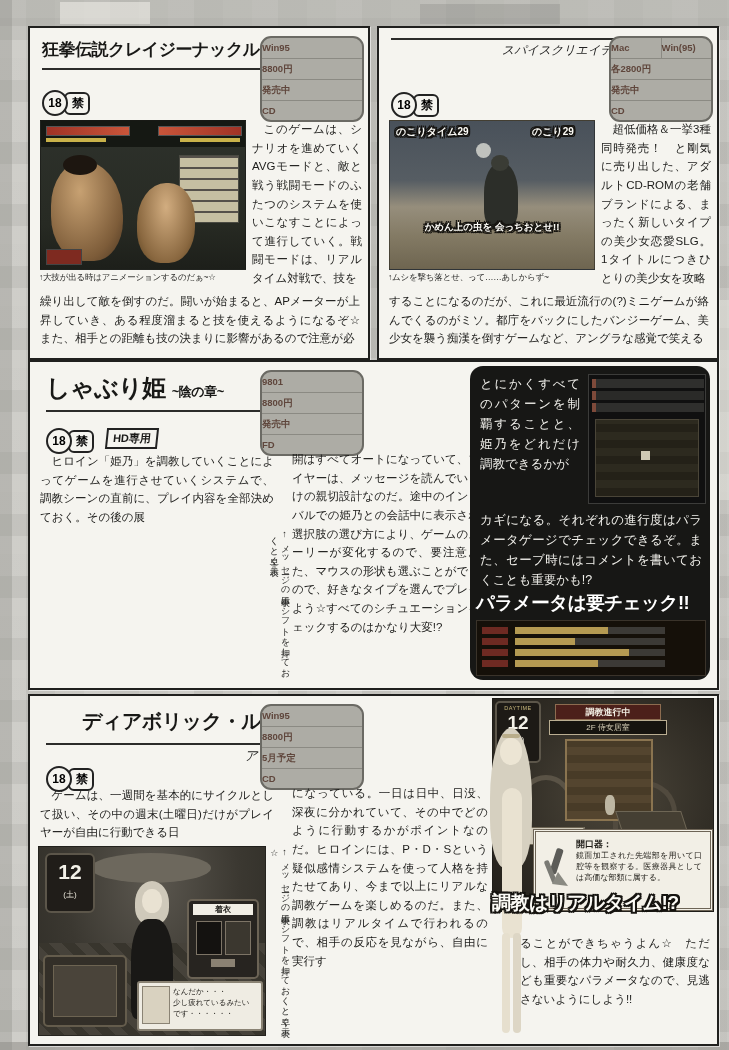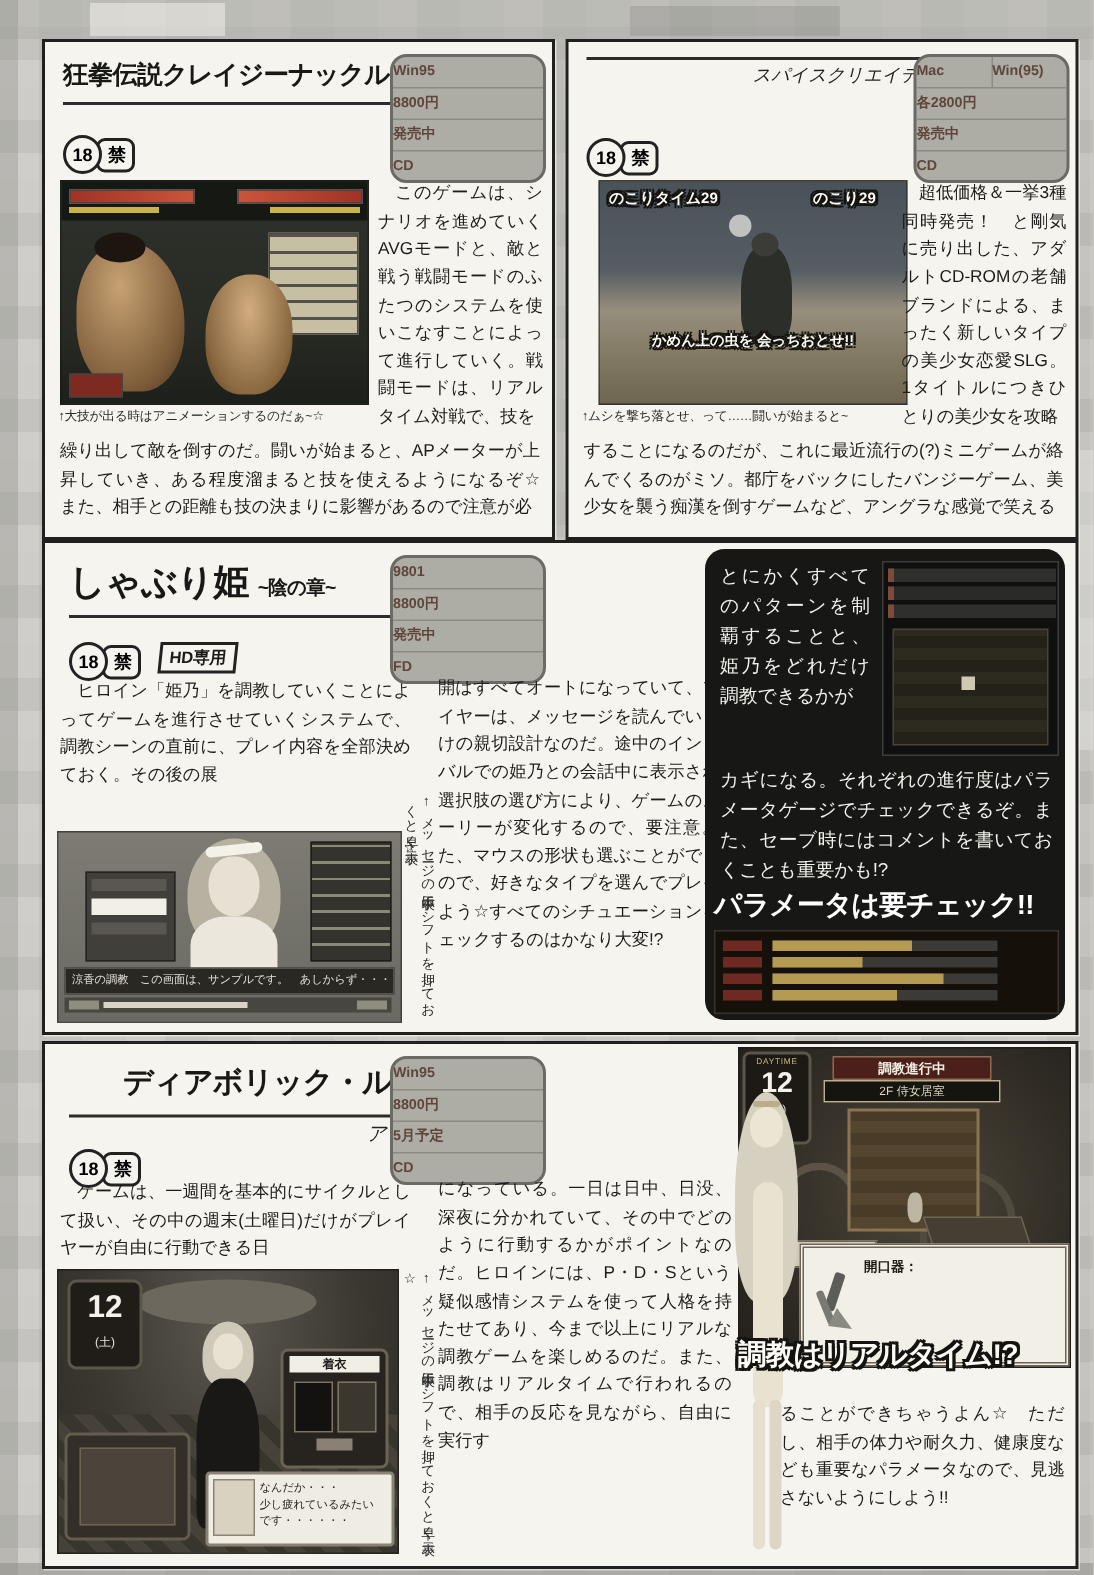--- a/index.html
+++ b/index.html
@@ -103,29 +103,29 @@
       </div>
       <div class="sprow">各2800円</div>
       <div class="sprow">発売中</div>
       <div class="sprow">CD</div>
     </div>
     <div class="badge18 abs" style="left:12px;top:64px;">
       <span class="circ">18</span>
       <span class="kin">禁</span>
     </div>
 
-    <div class="shot" style="left:20px;top:92px;width:204px;height:148px;background:linear-gradient(180deg,#49515a 0%,#565d63 40%,#968e7c 58%,#837a64 78%,#6e6550 100%);">
+    <div class="shot" style="left:10px;top:92px;width:204px;height:148px;background:linear-gradient(180deg,#49515a 0%,#565d63 40%,#968e7c 58%,#837a64 78%,#6e6550 100%);">
       <div class="abs" style="left:86px;top:22px;width:15px;height:15px;border-radius:50%;background:#d3d5cf;opacity:.85;"></div>
       <div class="abs outline" style="left:6px;top:4px;font-size:10px;font-weight:bold;">のこりタイム29</div>
       <div class="abs outline" style="left:142px;top:4px;font-size:10px;font-weight:bold;">のこり29</div>
       <div class="abs" style="left:94px;top:42px;width:34px;height:66px;background:#2c2e29;border-radius:45% 45% 30% 30%;"></div>
       <div class="abs" style="left:101px;top:34px;width:18px;height:16px;background:#3a3c35;border-radius:50%;"></div>
       <div class="abs outline" style="left:0;top:100px;width:204px;text-align:center;font-size:9.5px;font-weight:bold;">かめん上の虫を 会っちおとせ!!</div>
     </div>
-    <div class="cap" style="left:9px;top:244px;">↑ムシを撃ち落とせ、って……闘いが始まると~</div>
+    <div class="cap" style="left:9px;top:244px;">↑ムシを撃ち落とせ、って……あしからず~</div>
     <div class="body ind" style="left:222px;top:92px;width:110px;">超低価格＆一挙3種同時発売！　と剛気に売り出した、アダルトCD-ROMの老舗ブランドによる、まったく新しいタイプの美少女恋愛SLG。1タイトルにつきひとりの美少女を攻略</div>
     <div class="body" style="left:10px;top:264px;width:320px;">することになるのだが、これに最近流行の(?)ミニゲームが絡んでくるのがミソ。都庁をバックにしたバンジーゲーム、美少女を襲う痴漢を倒すゲームなど、アングラな感覚で笑える</div>
   </div>
 
   <div class="box" style="left:28px;top:360px;width:687px;height:326px;">
     <div class="abs" style="left:16px;top:10px;width:282px;">
       <div style="display:flex;align-items:baseline;">
         <div class="title" style="font-size:24px;">しゃぶり姫</div>
         <div class="title" style="font-size:13px;margin-left:6px;">~陰の章~</div>
       </div>
@@ -141,39 +141,20 @@
     <div class="badge18 abs" style="left:16px;top:66px;">
       <span class="circ">18</span>
       <span class="kin">禁</span>
     </div>
     <span class="hdbadge abs" style="left:76px;top:66px;">HD専用</span>
 
     <div class="body ind" style="left:10px;top:90px;width:234px;">ヒロイン「姫乃」を調教していくことによってゲームを進行させていくシステムで、調教シーンの直前に、プレイ内容を全部決めておく。その後の展</div>
     <div class="body" style="left:262px;top:88px;width:200px;">開はすべてオートになっていて、プレイヤーは、メッセージを読んでいくだけの親切設計なのだ。途中のインターバルでの姫乃との会話中に表示される選択肢の選び方により、ゲームのストーリーが変化するので、要注意。また、マウスの形状も選ぶことができるので、好きなタイプを選んでプレイしよう☆すべてのシチュエーションをチェックするのはかなり大変!?</div>
     <div class="vcap" style="left:238px;top:168px;height:150px;">←メッセージの表示中にシフトを押しておくと早く表示☆</div>
 
-    <div class="shot" style="left:8px;top:192px;width:228px;height:126px;background:linear-gradient(180deg,#7d7b73,#6b6a62);">
-      <div class="abs" style="left:18px;top:26px;width:58px;height:58px;background:#403f3a;border:1px solid #24231f;"></div>
-      <div class="abs" style="left:22px;top:44px;width:50px;height:11px;background:#f1efe6;"></div>
-      <div class="abs" style="left:22px;top:31px;width:50px;height:8px;background:#59574f;"></div>
-      <div class="abs" style="left:22px;top:60px;width:50px;height:8px;background:#59574f;"></div>
-      <div class="abs" style="left:86px;top:4px;width:62px;height:74px;background:#b7b1a1;border-radius:50% 50% 42% 42%;"></div>
-      <div class="abs" style="left:98px;top:8px;width:38px;height:7px;background:#f3f1e8;border-radius:4px;transform:rotate(-6deg);"></div>
-      <div class="abs" style="left:100px;top:16px;width:34px;height:40px;background:#e7e1d3;border-radius:46% 46% 50% 50%;"></div>
-      <div class="abs" style="left:88px;top:56px;width:58px;height:48px;background:#ebe7dc;border-radius:40% 40% 8% 8%;"></div>
-      <div class="abs" style="left:168px;top:6px;width:52px;height:78px;background:#34332e;border:1px solid #1d1c18;background-image:repeating-linear-gradient(0deg,transparent 0 9px,#8a8876 9px 11px);"></div>
-      <div class="abs" style="left:4px;top:90px;width:218px;height:16px;background:#292823;border:1px solid #56544c;">
-        <div style="font-size:7.5px;line-height:14px;color:#e7e4d8;padding-left:4px;white-space:nowrap;">涼香の調教　この画面は、サンプルです。　あしからず・・・</div>
-      </div>
-      <div class="abs" style="left:4px;top:110px;width:218px;height:10px;background:#47463f;">
-        <div class="abs" style="left:26px;top:3px;width:96px;height:4px;background:#d8d5c6;"></div>
-        <div class="abs" style="left:3px;top:2px;width:20px;height:6px;background:#8f8d80;"></div>
-        <div class="abs" style="right:3px;top:2px;width:20px;height:6px;background:#8f8d80;"></div>
-      </div>
-    </div>
 
     <div class="dk" style="left:440px;top:4px;width:240px;height:314px;border-radius:13px;">
       <div class="wtxt" style="left:10px;top:8px;width:100px;">とにかくすべてのパターンを制覇することと、姫乃をどれだけ調教できるかが</div>
       <div class="shot" style="left:118px;top:8px;width:116px;height:128px;background:#101010;border:1px solid #3c3c3a;">
         <div class="abs" style="left:3px;top:4px;width:108px;height:9px;background:#2f2f2d;border-left:4px solid #7e4a3a;"></div>
         <div class="abs" style="left:3px;top:16px;width:108px;height:9px;background:#2a2a28;border-left:4px solid #7e4a3a;"></div>
         <div class="abs" style="left:3px;top:28px;width:108px;height:9px;background:#2f2f2d;border-left:4px solid #7e4a3a;"></div>
         <div class="abs" style="left:6px;top:44px;width:102px;height:76px;border:1px solid #4a4538;background:repeating-linear-gradient(0deg,#242118 0 8px,#2d2a1f 8px 16px),repeating-linear-gradient(90deg,rgba(255,255,255,.05) 0 8px,rgba(0,0,0,.25) 8px 16px);"></div>
         <div class="abs" style="left:52px;top:76px;width:9px;height:9px;background:#cfc9b4;"></div>
       </div>
@@ -263,20 +244,21 @@
         <div class="abs" style="left:28px;top:128px;width:58px;height:16px;background:#cec8b8;transform:skewX(-24deg);border:1px solid #6e6655;"></div>
         <div class="abs" style="left:128px;top:112px;width:64px;height:34px;background:#453f33;border:1px solid #6e6655;transform:skewX(18deg);"></div>
         <div class="abs" style="left:112px;top:96px;width:10px;height:20px;background:#bdb6a2;border-radius:40%;"></div>
         <div class="abs" style="left:40px;top:130px;width:174px;height:76px;background:#f2efe6;border:3px double #6d6456;">
           <svg width="30" height="44" viewBox="0 0 30 44" style="position:absolute;left:4px;top:14px;">
             <rect x="13" y="2" width="7" height="26" rx="2" fill="#5c5c58" transform="rotate(18 16 15)"></rect>
             <rect x="8" y="14" width="5" height="24" rx="2" fill="#7a7a74" transform="rotate(-22 10 26)"></rect>
             <polygon points="18,26 28,40 12,38" fill="#8a8a82"></polygon>
           </svg>
           <div class="abs" style="left:40px;top:6px;font-size:9px;font-weight:bold;color:#1d1b16;">開口器：</div>
+          <div class="abs" style="left:40px;top:18px;width:126px;font-size:8px;line-height:1.4;color:#24221c;text-align:justify;">鏡面加工された先端部を用いて口腔等を観察する。医療器具としては高価な部類に属する。</div>
         </div>
       </div>
 
       <div class="abs" style="left:-8px;top:30px;width:58px;height:308px;">
         <div class="abs" style="left:6px;top:0;width:42px;height:140px;background:#d6d0c0;border-radius:50% 50% 35% 35%;"></div>
         <div class="abs" style="left:16px;top:10px;width:22px;height:27px;background:#ece5d4;border-radius:48%;"></div>
         <div class="abs" style="left:18px;top:6px;width:18px;height:4px;background:#b9ad8a;border-radius:2px;"></div>
         <div class="abs" style="left:18px;top:60px;width:20px;height:150px;background:#e9e2d1;border-radius:10px;"></div>
         <div class="abs" style="left:18px;top:205px;width:8px;height:100px;background:#e6dfce;border-radius:4px;"></div>
         <div class="abs" style="left:29px;top:205px;width:8px;height:100px;background:#ddd6c5;border-radius:4px;"></div>

